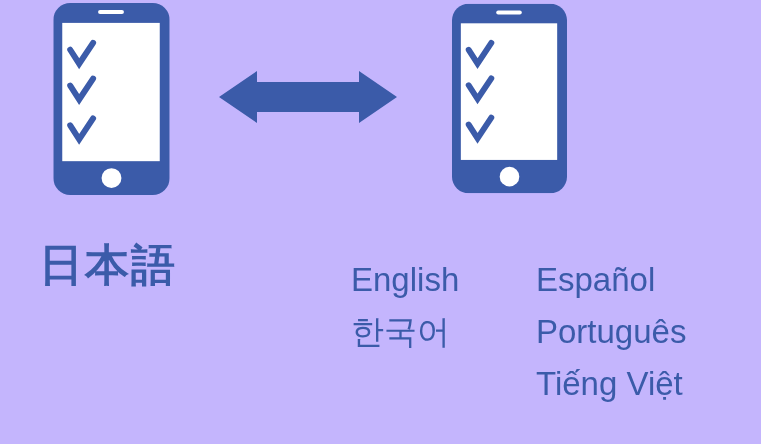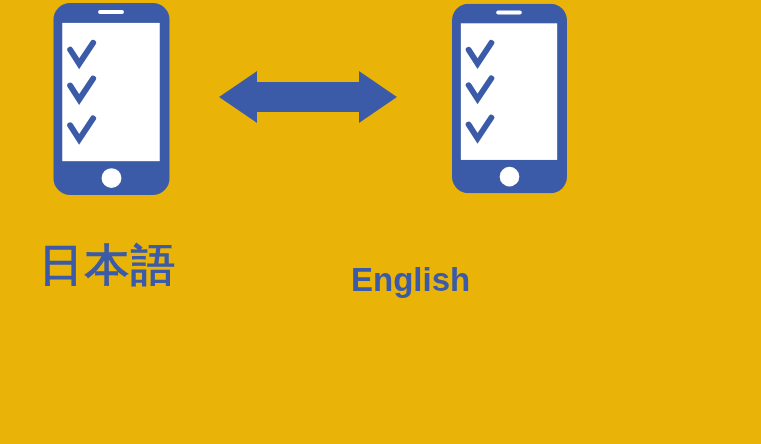--- a/index.html
+++ b/index.html
@@ -4,21 +4,21 @@
 <style>
   html, body {
     margin: 0;
     padding: 0;
     background: #ffffff;
   }
   .canvas {
     position: relative;
     width: 761px;
     height: 444px;
-    background: #eab308;
+    background: #c4b5fd;
     overflow: hidden;
     font-family: "Liberation Sans", "DejaVu Sans", sans-serif;
   }
   .abs { position: absolute; }
 
   
   .phone-left  { left: 53px;  top: 3px;  width: 117px; height: 192px; }
   .phone-right { left: 452px; top: 2px;  width: 115px; height: 193px; }
 
   
@@ -28,21 +28,21 @@
   .label-jp {
     left: 39px; top: 236px;
     font-size: 44px;
     font-weight: bold;
     color: #3B5BA9;
     letter-spacing: 2px;
     white-space: nowrap;
   }
   .lang-col {
     font-size: 33px;
-    font-weight: bold;
+    font-weight: normal;
     color: #3B5BA9;
     line-height: 52px;
     white-space: nowrap;
   }
   .lang-col span { display: block; }
   .lang-col-1 { left: 351px; top: 254px; }
   .lang-col-2 { left: 536px; top: 254px; }
 
   svg { display: block; }
   .hidden-defs { position: absolute; width: 0; height: 0; overflow: hidden; }
@@ -75,16 +75,22 @@
   </svg>
 
   <svg class="abs phone-right" viewBox="0 0 117 193">
     <use href="#phone-icon"></use>
   </svg>
 
   <div class="abs label-jp">日本語</div>
 
   <div class="abs lang-col lang-col-1">
     <span>English</span>
+    <span>한국어</span>
   </div>
 
+  <div class="abs lang-col lang-col-2">
+    <span>Español</span>
+    <span>Português</span>
+    <span>Tiếng Việt</span>
+  </div>
 
 </div>
 
 </body></html>

